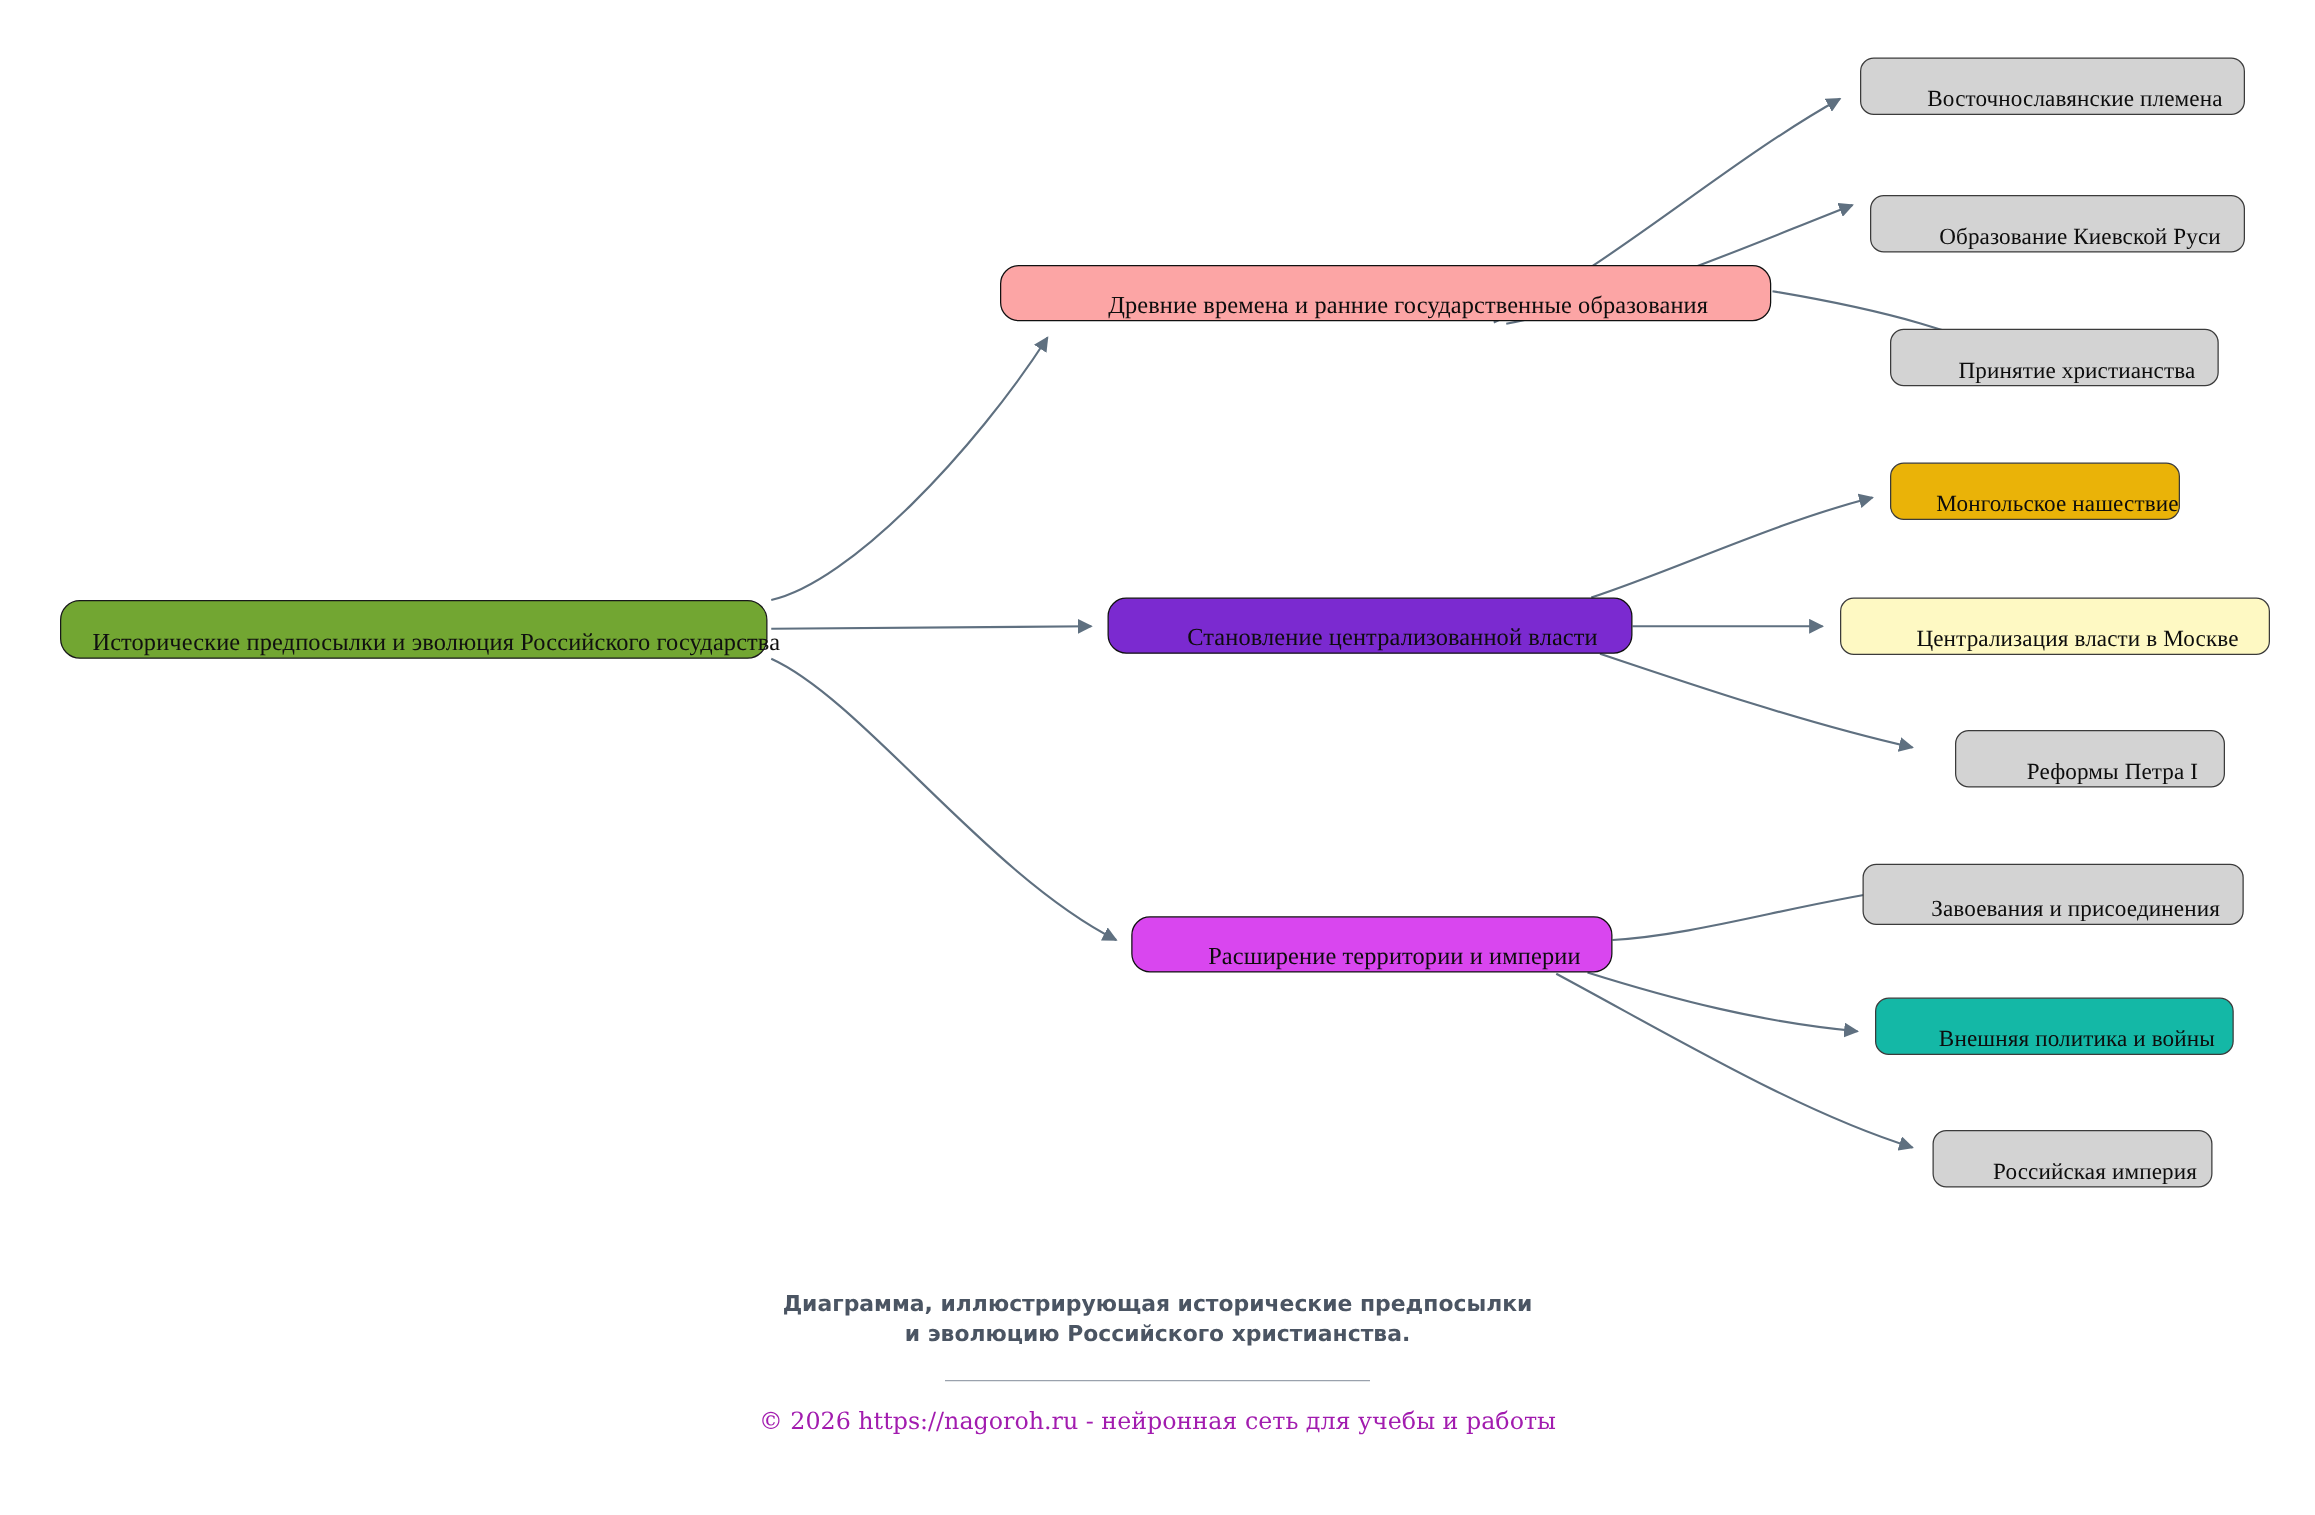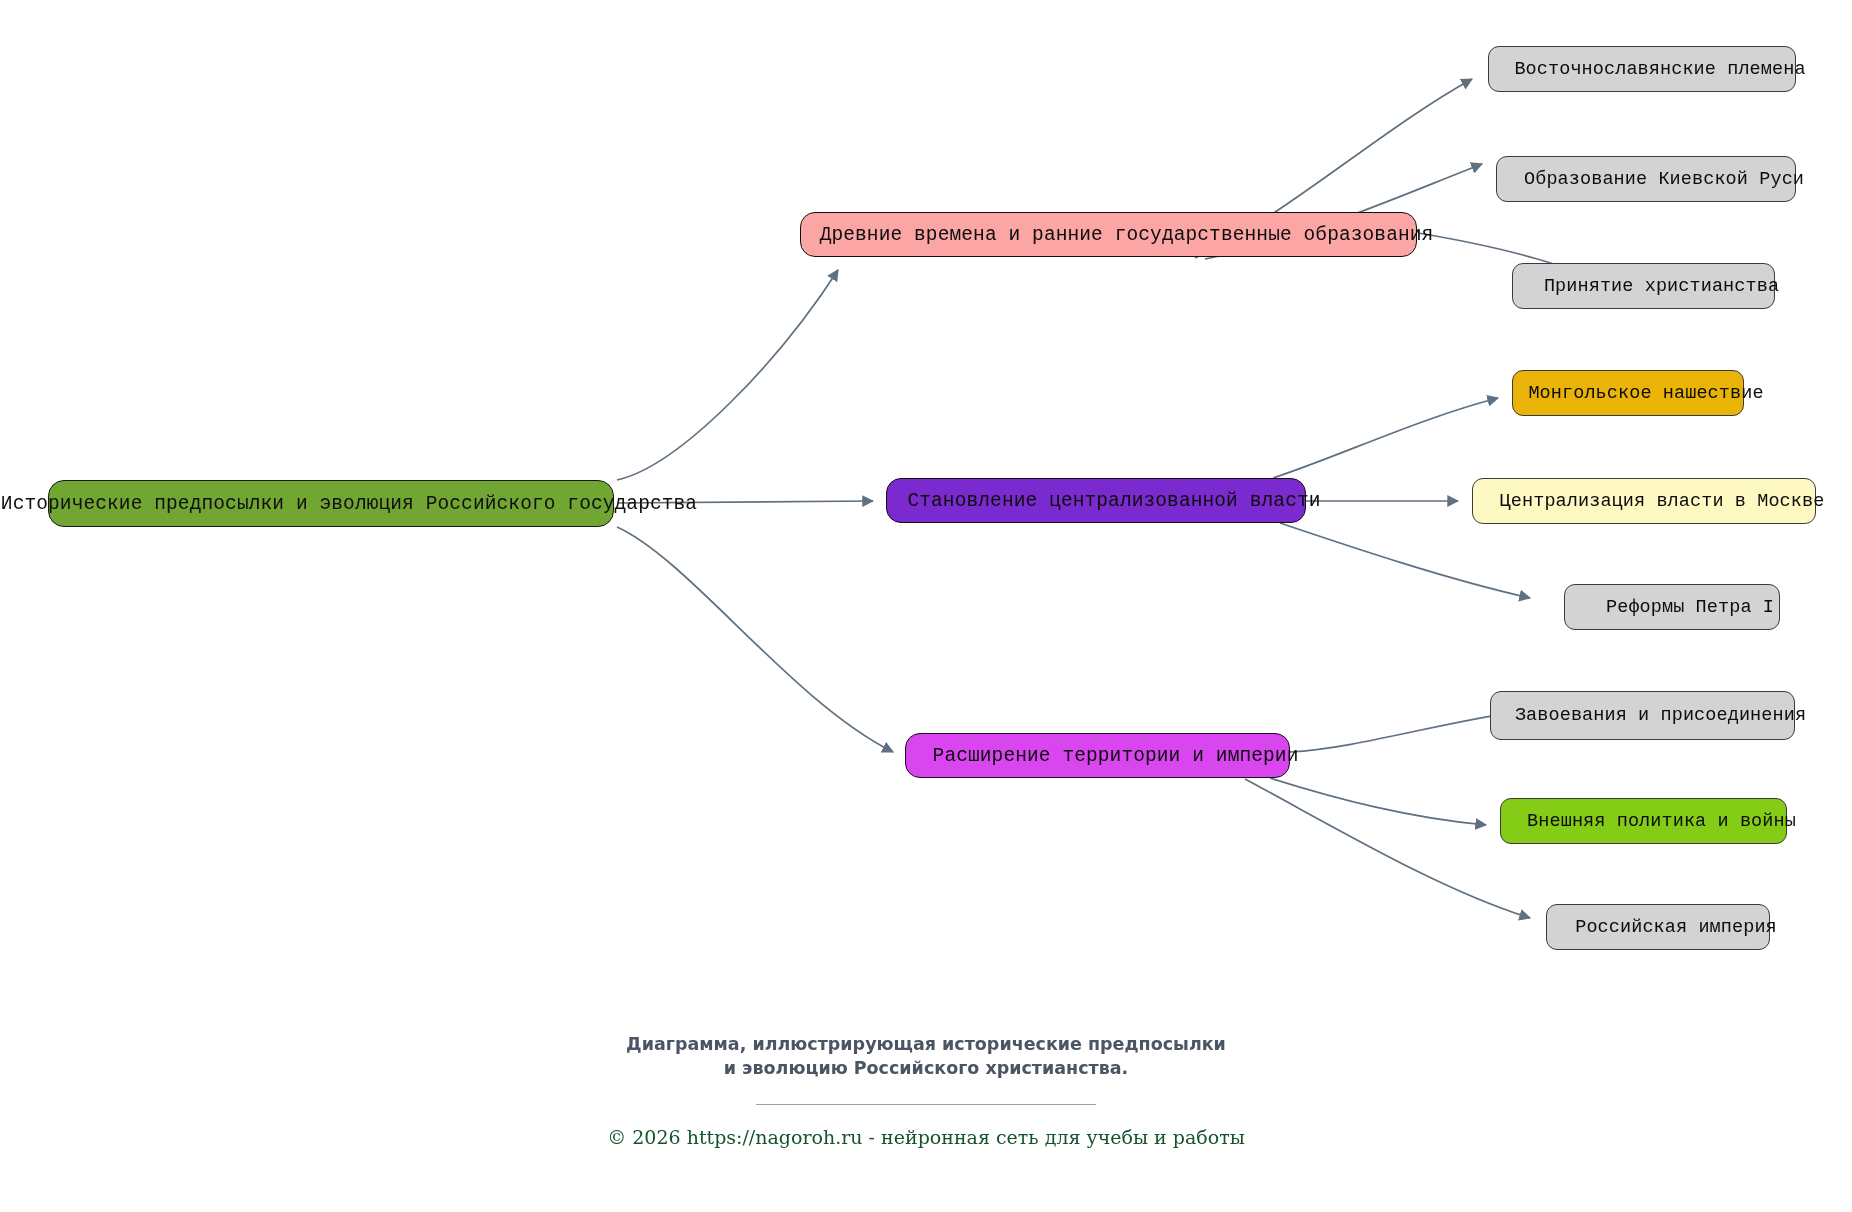--- a/index.html
+++ b/index.html
@@ -23,25 +23,25 @@
     left: 0;
     top: 0;
     width: 1852px;
     height: 1212px;
     pointer-events: none;
   }
   .node {
     position: absolute;
     box-sizing: border-box;
     display: flex;
-    align-items: center;
+    align-items: flex-end;
     justify-content: center;
     white-space: nowrap;
     border-radius: 13px;
-    font-family: Liberation Mono, monospace;
+    font-family: Liberation Serif, serif;
     letter-spacing: 0.1px;
     padding-left: 36px;
   }
   .node-root {
     background: #72a632;
     border: 1.6px solid #18181a;
     color: #101010;
     font-size: 19.5px;
     border-radius: 16px;
   }
@@ -81,21 +81,21 @@
     width: 340px;
     height: 1px;
     background: #9aa2ad;
   }
   .footer {
     position: absolute;
     left: 426px;
     top: 1126px;
     width: 1000px;
     text-align: center;
-    color: #14532d;
+    color: #a21caf;
     font-family: "DejaVu Serif", serif;
     font-size: 19px;
   }
 </style>
 </head>
 <body>
 
 <div id="stage">
 
   <svg id="edge-layer" viewBox="0 0 1852 1212" xmlns="http://www.w3.org/2000/svg">
@@ -147,21 +147,21 @@
       </div>
       <div class="node node-leaf" style="left: 1548px; top: 584px; width: 216px; height: 46px; background: rgb(211, 211, 211); margin-left: 16px;">
         <span class="node-label">Реформы Петра I</span>
       </div>
       <div class="node node-branch" style="left: 905px; top: 733px; width: 385px; height: 45px; background: #d946ef;">
         <span class="node-label">Расширение территории и империи</span>
       </div>
       <div class="node node-leaf" style="left: 1490px; top: 691px; width: 305px; height: 49px; background: rgb(211, 211, 211);">
         <span class="node-label">Завоевания и присоединения</span>
       </div>
-      <div class="node node-leaf" style="left: 1500px; top: 798px; width: 287px; height: 46px; background: #84cc16;">
+      <div class="node node-leaf" style="left: 1500px; top: 798px; width: 287px; height: 46px; background: #14b8a6;">
         <span class="node-label">Внешняя политика и войны</span>
       </div>
       <div class="node node-leaf" style="left: 1546px; top: 904px; width: 224px; height: 46px; background: rgb(211, 211, 211);">
         <span class="node-label">Российская империя</span>
       </div>
     </div>
 
   <div class="caption">Диаграмма, иллюстрирующая исторические предпосылки и эволюцию Российского христианства.</div>
   <div class="caption-rule"></div>
   <div class="footer">© 2026 https://nagoroh.ru - нейронная сеть для учебы и работы</div>

